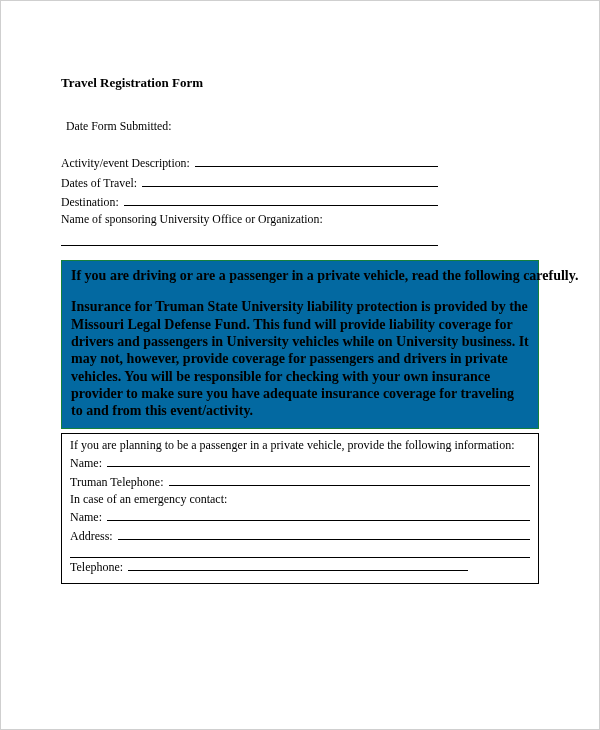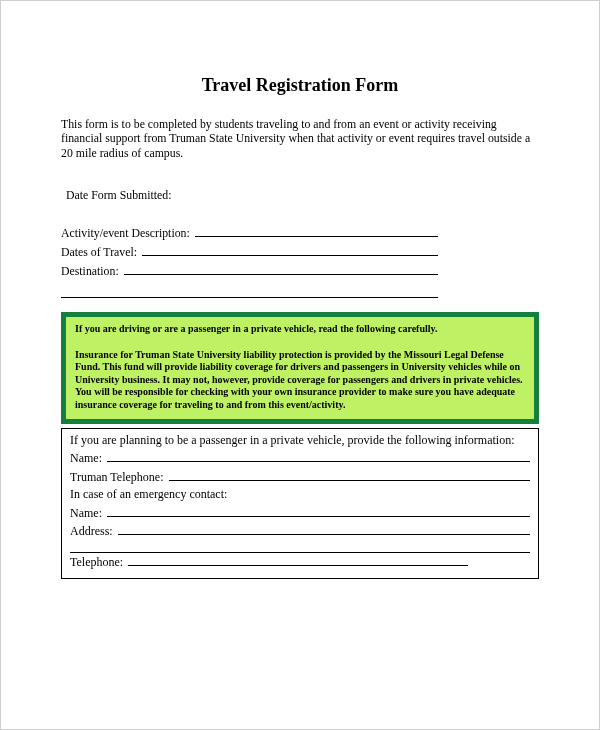--- a/index.html
+++ b/index.html
@@ -10,21 +10,21 @@
     width:600px;
   }
   .page {
     width:600px; height:730px;
     background:#fff;
     border:1px solid #cfcfcf;
     overflow:hidden;
   }
   .content { padding:74px 60px 0 60px; font-size:11.8px; line-height:1.22; }
 
-  .title { font-size:18px; font-weight:bold; text-align:center; }
+  .title { font-size:13px; font-weight:bold; text-align:left; }
 
   .intro { margin-top:20px; }
 
   .row { display:flex; align-items:baseline; }
   .lbl { white-space:nowrap; }
   .blank {
     display:block;
     flex:1;
     height:13px;
     border-bottom:1px solid #000;
@@ -37,25 +37,25 @@
 
   .mt-date { margin-top:28px; }
   .mt-activity { margin-top:20px; }
   .mt-3 { margin-top:3px; }
   .mt-6 { margin-top:6px; }
 
   .sponsor-label { margin-top:3px; }
 
   .notice-box {
     margin-top:14px;
-    background:#bef264;
-    border:5px solid #15803d;
+    background:#0369a1;
+    border:1px solid #15803d;
     padding:6px 9px 8px 9px;
     font-weight:bold;
-    font-size:10px;
+    font-size:14px;
     line-height:1.24;
   }
   .notice-heading { white-space:nowrap; margin-bottom:14px; }
 
   .passenger-heading {
     margin-top:26px;
     font-weight:bold;
     text-decoration:underline;
   }
 
@@ -70,21 +70,20 @@
   .blank-fixed { flex:0 0 340px; }
 </style>
 </head>
 <body>
 
 <div class="page">
   <div class="content">
 
     <div class="title">Travel Registration Form</div>
 
-    <p class="intro">This form is to be completed by students traveling to and from an event or activity receiving financial support from Truman State University when that activity or event requires travel outside a 20 mile radius of campus.</p>
 
     <div class="row w285 mt-date">
       <span class="lbl">Date Form Submitted:</span>
       <span class="blank"></span>
     </div>
 
     <div class="row w377 mt-activity">
       <span class="lbl">Activity/event Description:</span>
       <span class="blank"></span>
     </div>
@@ -92,20 +91,21 @@
     <div class="row w377 mt-3">
       <span class="lbl">Dates of Travel:</span>
       <span class="blank"></span>
     </div>
 
     <div class="row w377 mt-3">
       <span class="lbl">Destination:</span>
       <span class="blank"></span>
     </div>
 
+    <div class="sponsor-label">Name of sponsoring University Office or Organization:</div>
 
     <div class="row w377 mt-6 blank-only">
       <span class="blank"></span>
     </div>
 
     <div class="notice-box">
       <p class="notice-heading">If you are driving or are a passenger in a private vehicle, read the following carefully.</p>
       <p class="notice-body">Insurance for Truman State University liability protection is provided by the Missouri Legal Defense Fund.  This fund will provide liability coverage for drivers and passengers in University vehicles while on University business.  It may not, however, provide coverage for passengers and drivers in private vehicles.  You will be responsible for checking with your own insurance provider to make sure you have adequate insurance coverage for traveling to and from this event/activity.</p>
     </div>
 

